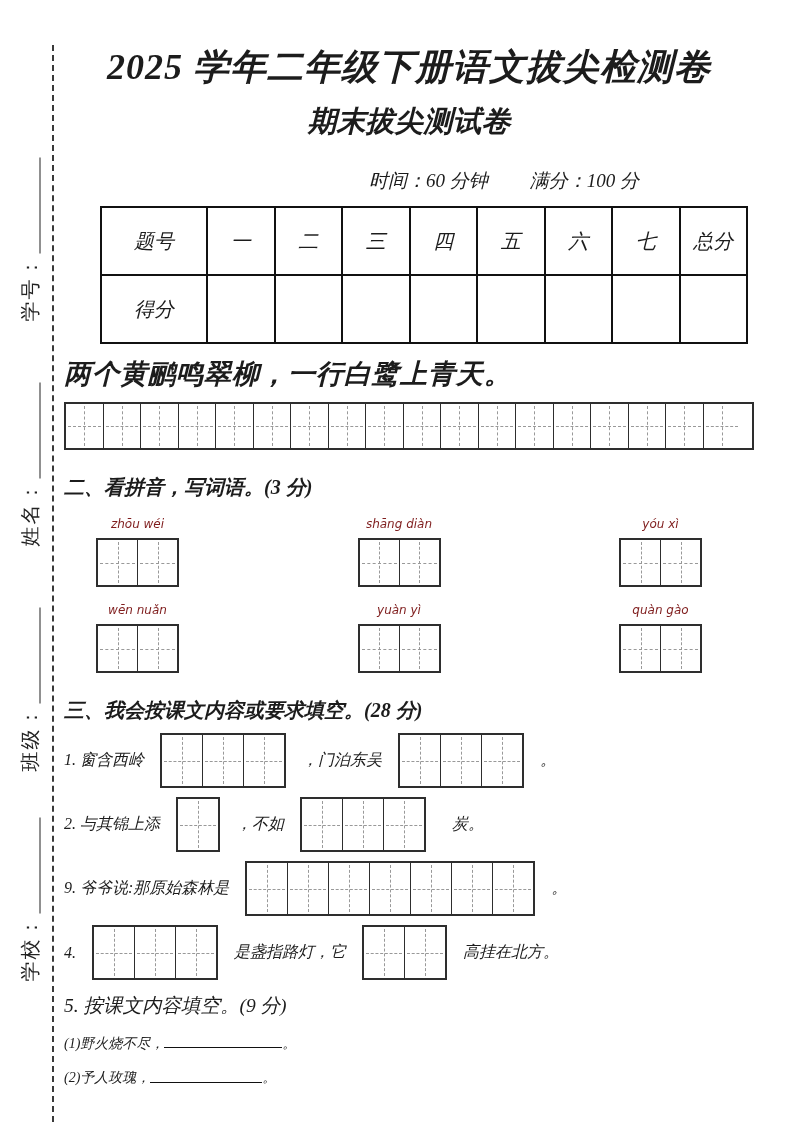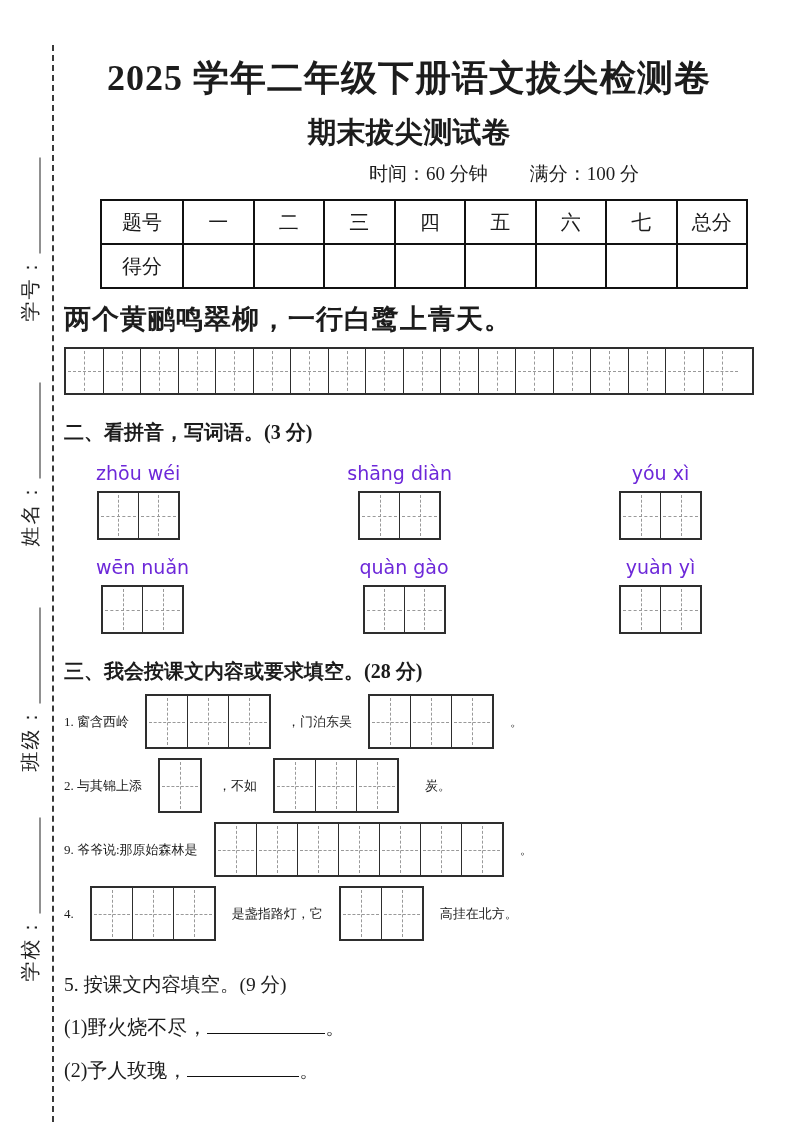--- a/index.html
+++ b/index.html
@@ -8,50 +8,50 @@
     font-family:"Liberation Serif", serif;color:#1c1c1c;overflow:hidden;
   }
   
   .seal-line-v{position:absolute;left:52px;top:45px;height:1077px;border-left:2px dashed #3a3a3a;}
   .seal-item{
     position:absolute;left:-78px;width:216px;display:flex;align-items:center;justify-content:center;
     transform:rotate(-90deg);white-space:nowrap;font-size:20px;letter-spacing:2px;color:#222;
   }
   .seal-item .u{display:inline-block;width:96px;border-bottom:1.6px solid #222;height:1em;margin-left:2px;}
   
-  .content{position:absolute;left:64px;top:48px;width:690px;}
+  .content{position:absolute;left:64px;top:37px;width:690px;font-style:italic;}
   .title{text-align:center;font-size:36px;font-weight:bold;letter-spacing:1px;margin:6px 0 0 0;}
   .subtitle{text-align:center;font-size:29px;font-weight:bold;margin:10px 0 0 0;}
-  .meta{display:flex;justify-content:center;gap:42px;font-size:19px;margin-top:8px;padding-left:190px;}
+  .meta{display:flex;justify-content:center;gap:42px;font-size:19px;margin-top:26px;padding-left:190px;}
   
   table.score{border-collapse:collapse;margin:12px 0 0 36px;table-layout:fixed;width:648px;}
-  table.score td{border:2px solid #111;text-align:center;font-size:20px;height:42px;padding:0;}
+  table.score td{border:2px solid #111;text-align:center;font-size:20px;height:42px;padding:12px;}
   table.score td.lbl{width:80px;}
   
   .sec-head{font-size:20px;font-weight:bold;margin-top:24px;}
   .copy-sentence{font-size:27px;font-weight:bold;margin-top:12px;letter-spacing:1px;}
   
   .tzg{display:inline-flex;border:2px solid #2e2e2e;background:#fff;vertical-align:middle;}
   .tzg .cell{position:relative;border-right:1.6px solid #2e2e2e;}
   .tzg .cell:last-child{border-right:none;}
   .tzg .cell::before{content:'';position:absolute;left:2px;right:2px;top:50%;border-top:1px dashed #999;}
   .tzg .cell::after{content:'';position:absolute;top:2px;bottom:2px;left:50%;border-left:1px dashed #999;}
   .tzg.sz-a .cell{width:36.5px;height:44px;}
   .tzg.sz-b .cell{width:39px;height:45px;}
   .tzg.sz-c .cell{width:40px;height:51px;}
   .copy-grid{margin-top:10px;}
   
   .py-row{display:flex;justify-content:space-between;padding:0 52px 0 32px;margin-top:16px;}
   .py-word{display:flex;flex-direction:column;align-items:center;gap:7px;}
-  .py-label{font-family:"DejaVu Sans", sans-serif;font-size:19px;color:#6d28d9;}
-  
-  .q-line{display:flex;align-items:center;font-size:13px;margin-top:9px;white-space:nowrap;gap:16px;}
+  .py-label{font-family:"DejaVu Sans", sans-serif;font-size:12px;color:#7f1d1d;}
+  
+  .q-line{display:flex;align-items:center;font-size:16px;margin-top:9px;white-space:nowrap;gap:16px;}
   .q-line .txt{flex:0 0 auto;}
-  .q5-head{font-size:19.5px;margin-top:30px;}
-  .sub-line{font-size:20px;margin-top:13px;}
+  .q5-head{font-size:19.5px;margin-top:12px;}
+  .sub-line{font-size:14px;margin-top:13px;}
   .blank{display:inline-block;border-bottom:1.6px solid #111;height:1.1em;vertical-align:baseline;}
   .b1{width:118px;} .b2{width:112px;}
 </style>
 </head>
 <body>
 
 <div class="seal-line-v"></div>
 <div class="seal-item" style="top:226px;">
   <span>学号：</span>
     <span class="u"></span>
@@ -152,28 +152,28 @@
   </div>
   <div class="py-row">
     <div class="py-word">
       <span class="py-label">wēn nuǎn</span>
       <div class="tzg sz-b">
           <span class="cell"></span>
           <span class="cell"></span>
         </div>
     </div>
     <div class="py-word">
+      <span class="py-label">yuàn  yì</span>
+      <div class="tzg sz-b">
+          <span class="cell"></span>
+          <span class="cell"></span>
+        </div>
+    </div>
+    <div class="py-word">
       <span class="py-label">quàn gào</span>
-      <div class="tzg sz-b">
-          <span class="cell"></span>
-          <span class="cell"></span>
-        </div>
-    </div>
-    <div class="py-word">
-      <span class="py-label">yuàn  yì</span>
       <div class="tzg sz-b">
           <span class="cell"></span>
           <span class="cell"></span>
         </div>
     </div>
   </div>
 
   <div class="sec-head">三、我会按课文内容或要求填空。(28 分)</div>
 
   <div class="q-line">

